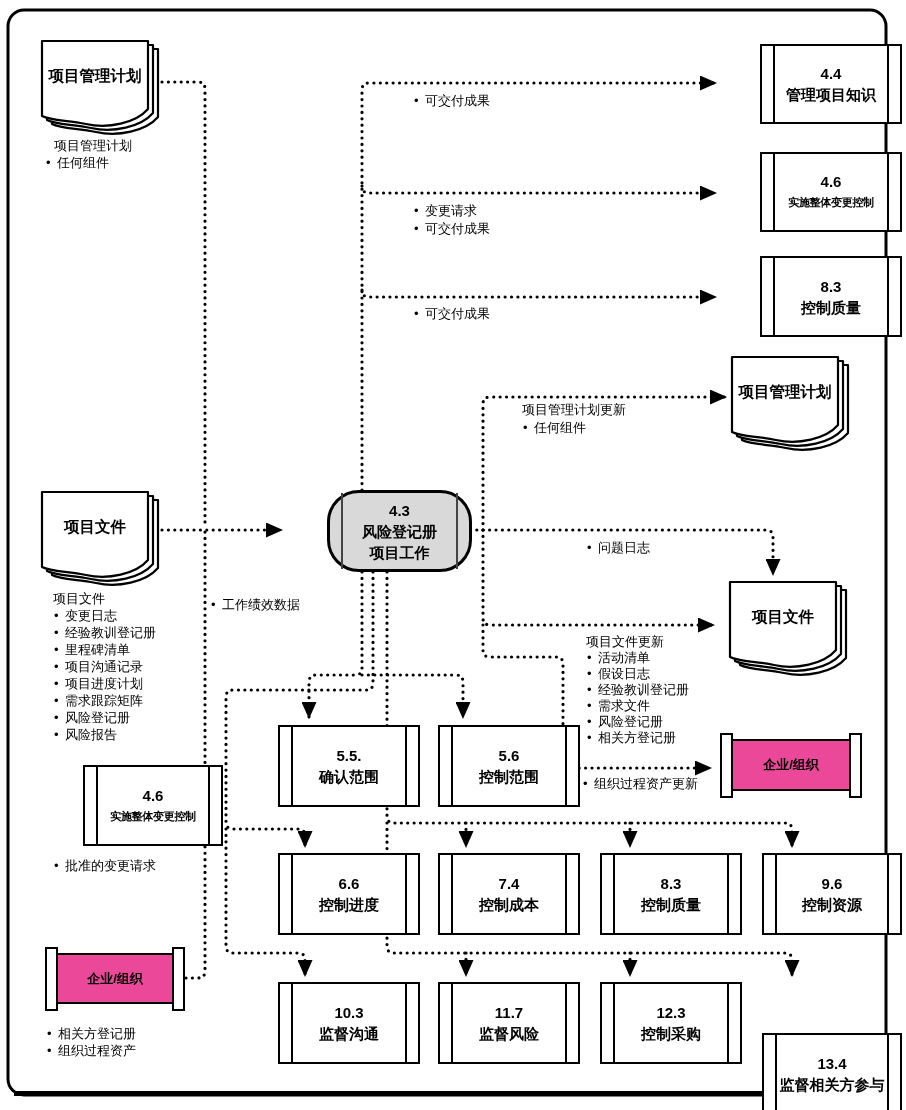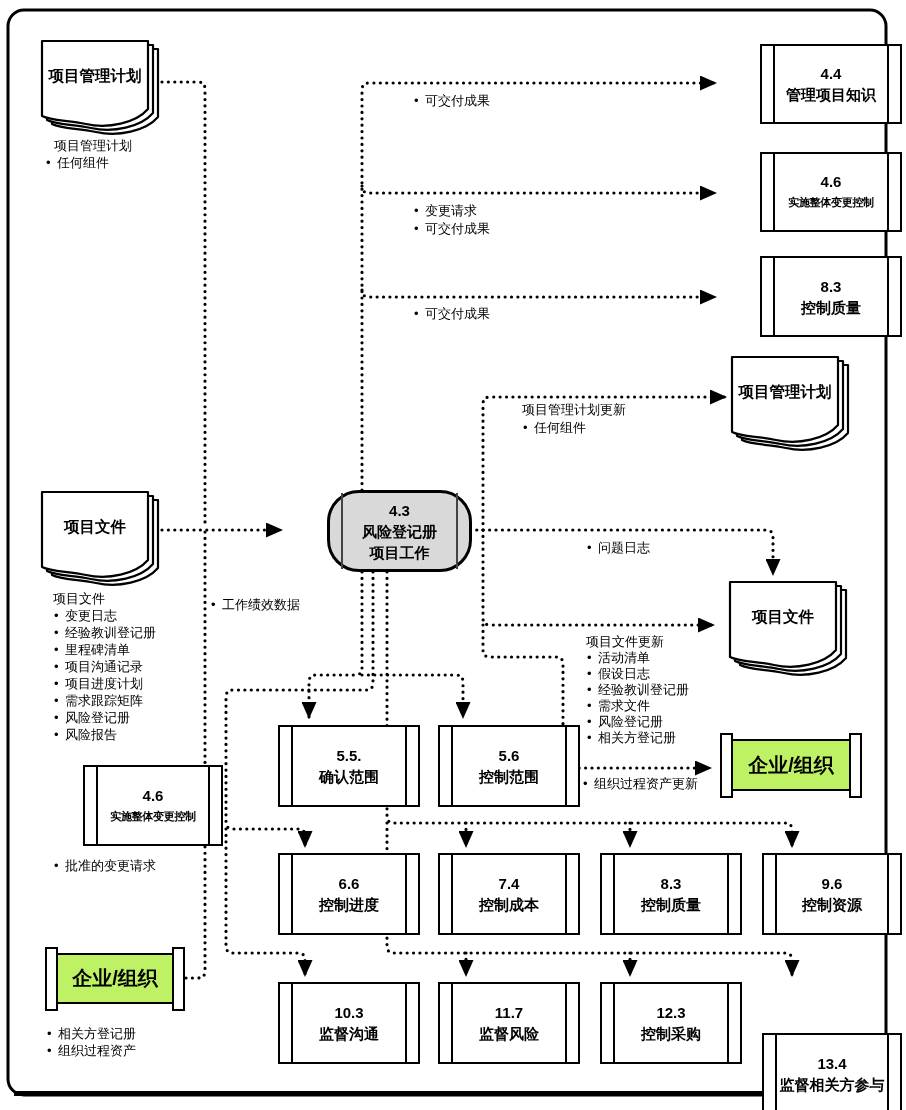--- a/index.html
+++ b/index.html
@@ -13,22 +13,22 @@
   .pbox{position:absolute;box-sizing:border-box;background:#fff;border:2px solid #000;
         display:flex;flex-direction:column;align-items:center;justify-content:center;
         text-align:center;font-weight:700;font-size:15px;line-height:21px;z-index:3;margin-left:40px;}
   .pbox::before,.pbox::after{content:"";position:absolute;top:0;bottom:0;width:0;border-left:2px solid #000;}
   .pbox::before{left:11px;} .pbox::after{right:11px;}
   .pbox.central{background:#d9d9d9;border-width:3px;border-radius:32px;}
   .pbox.central::before,.pbox.central::after{border-left-color:#444;}
   .pbox .pname.small{font-size:11px;letter-spacing:-0.3px;}
   
   .entity{position:absolute;z-index:3;}
-  .entity .ebody{position:absolute;left:7px;right:7px;top:6px;bottom:7px;border:2px solid #000;background:#bef264;
-        display:flex;align-items:center;justify-content:center;font-weight:700;font-size:20px;}
+  .entity .ebody{position:absolute;left:7px;right:7px;top:6px;bottom:7px;border:2px solid #000;background:#ec4899;
+        display:flex;align-items:center;justify-content:center;font-weight:700;font-size:13px;}
   .entity .tab{position:absolute;top:0;bottom:0;width:13px;box-sizing:border-box;border:2px solid #000;background:#fff;}
   .entity .tab.l{left:0;} .entity .tab.r{right:0;}
   
   .doctitle{position:absolute;display:flex;align-items:center;justify-content:center;
         font-weight:700;font-size:15.5px;z-index:3;}
   
   .note{position:absolute;font-size:13px;line-height:17px;white-space:nowrap;z-index:4;}
   .note .nt{font-size:13px;}
   .note .nb{position:relative;padding-left:12px;}
   .note .nb::before{content:"•";position:absolute;left:1px;}

